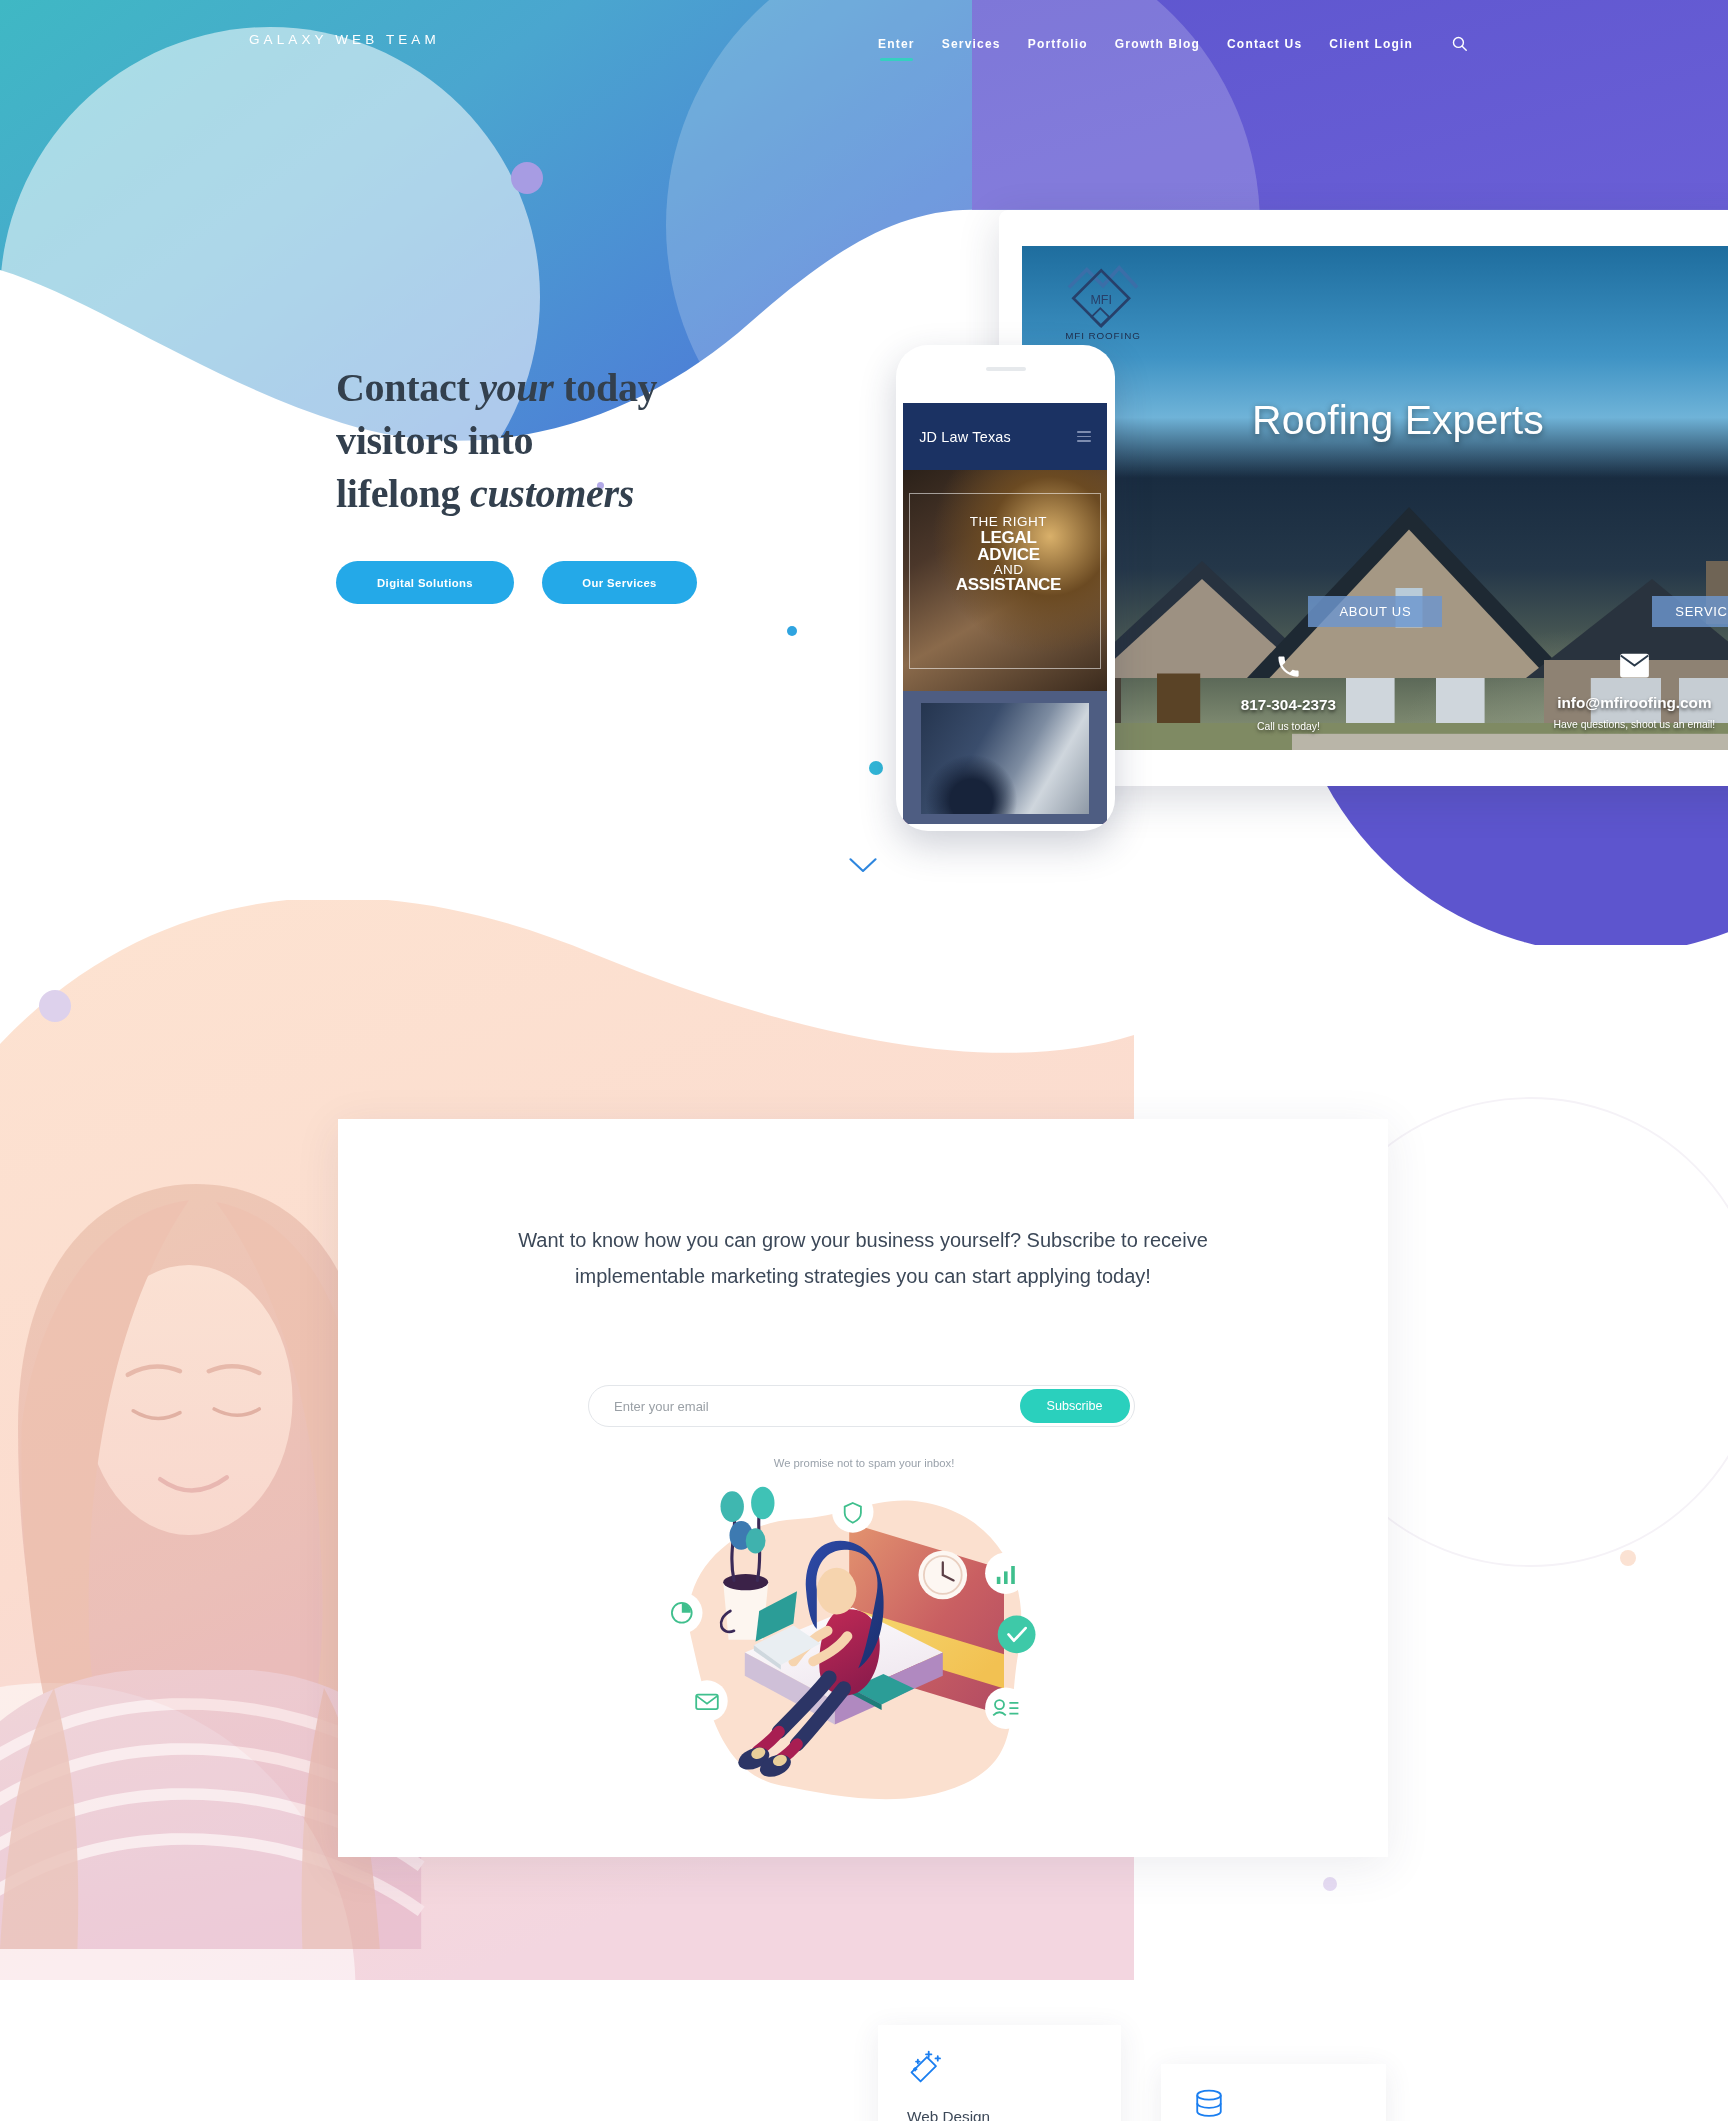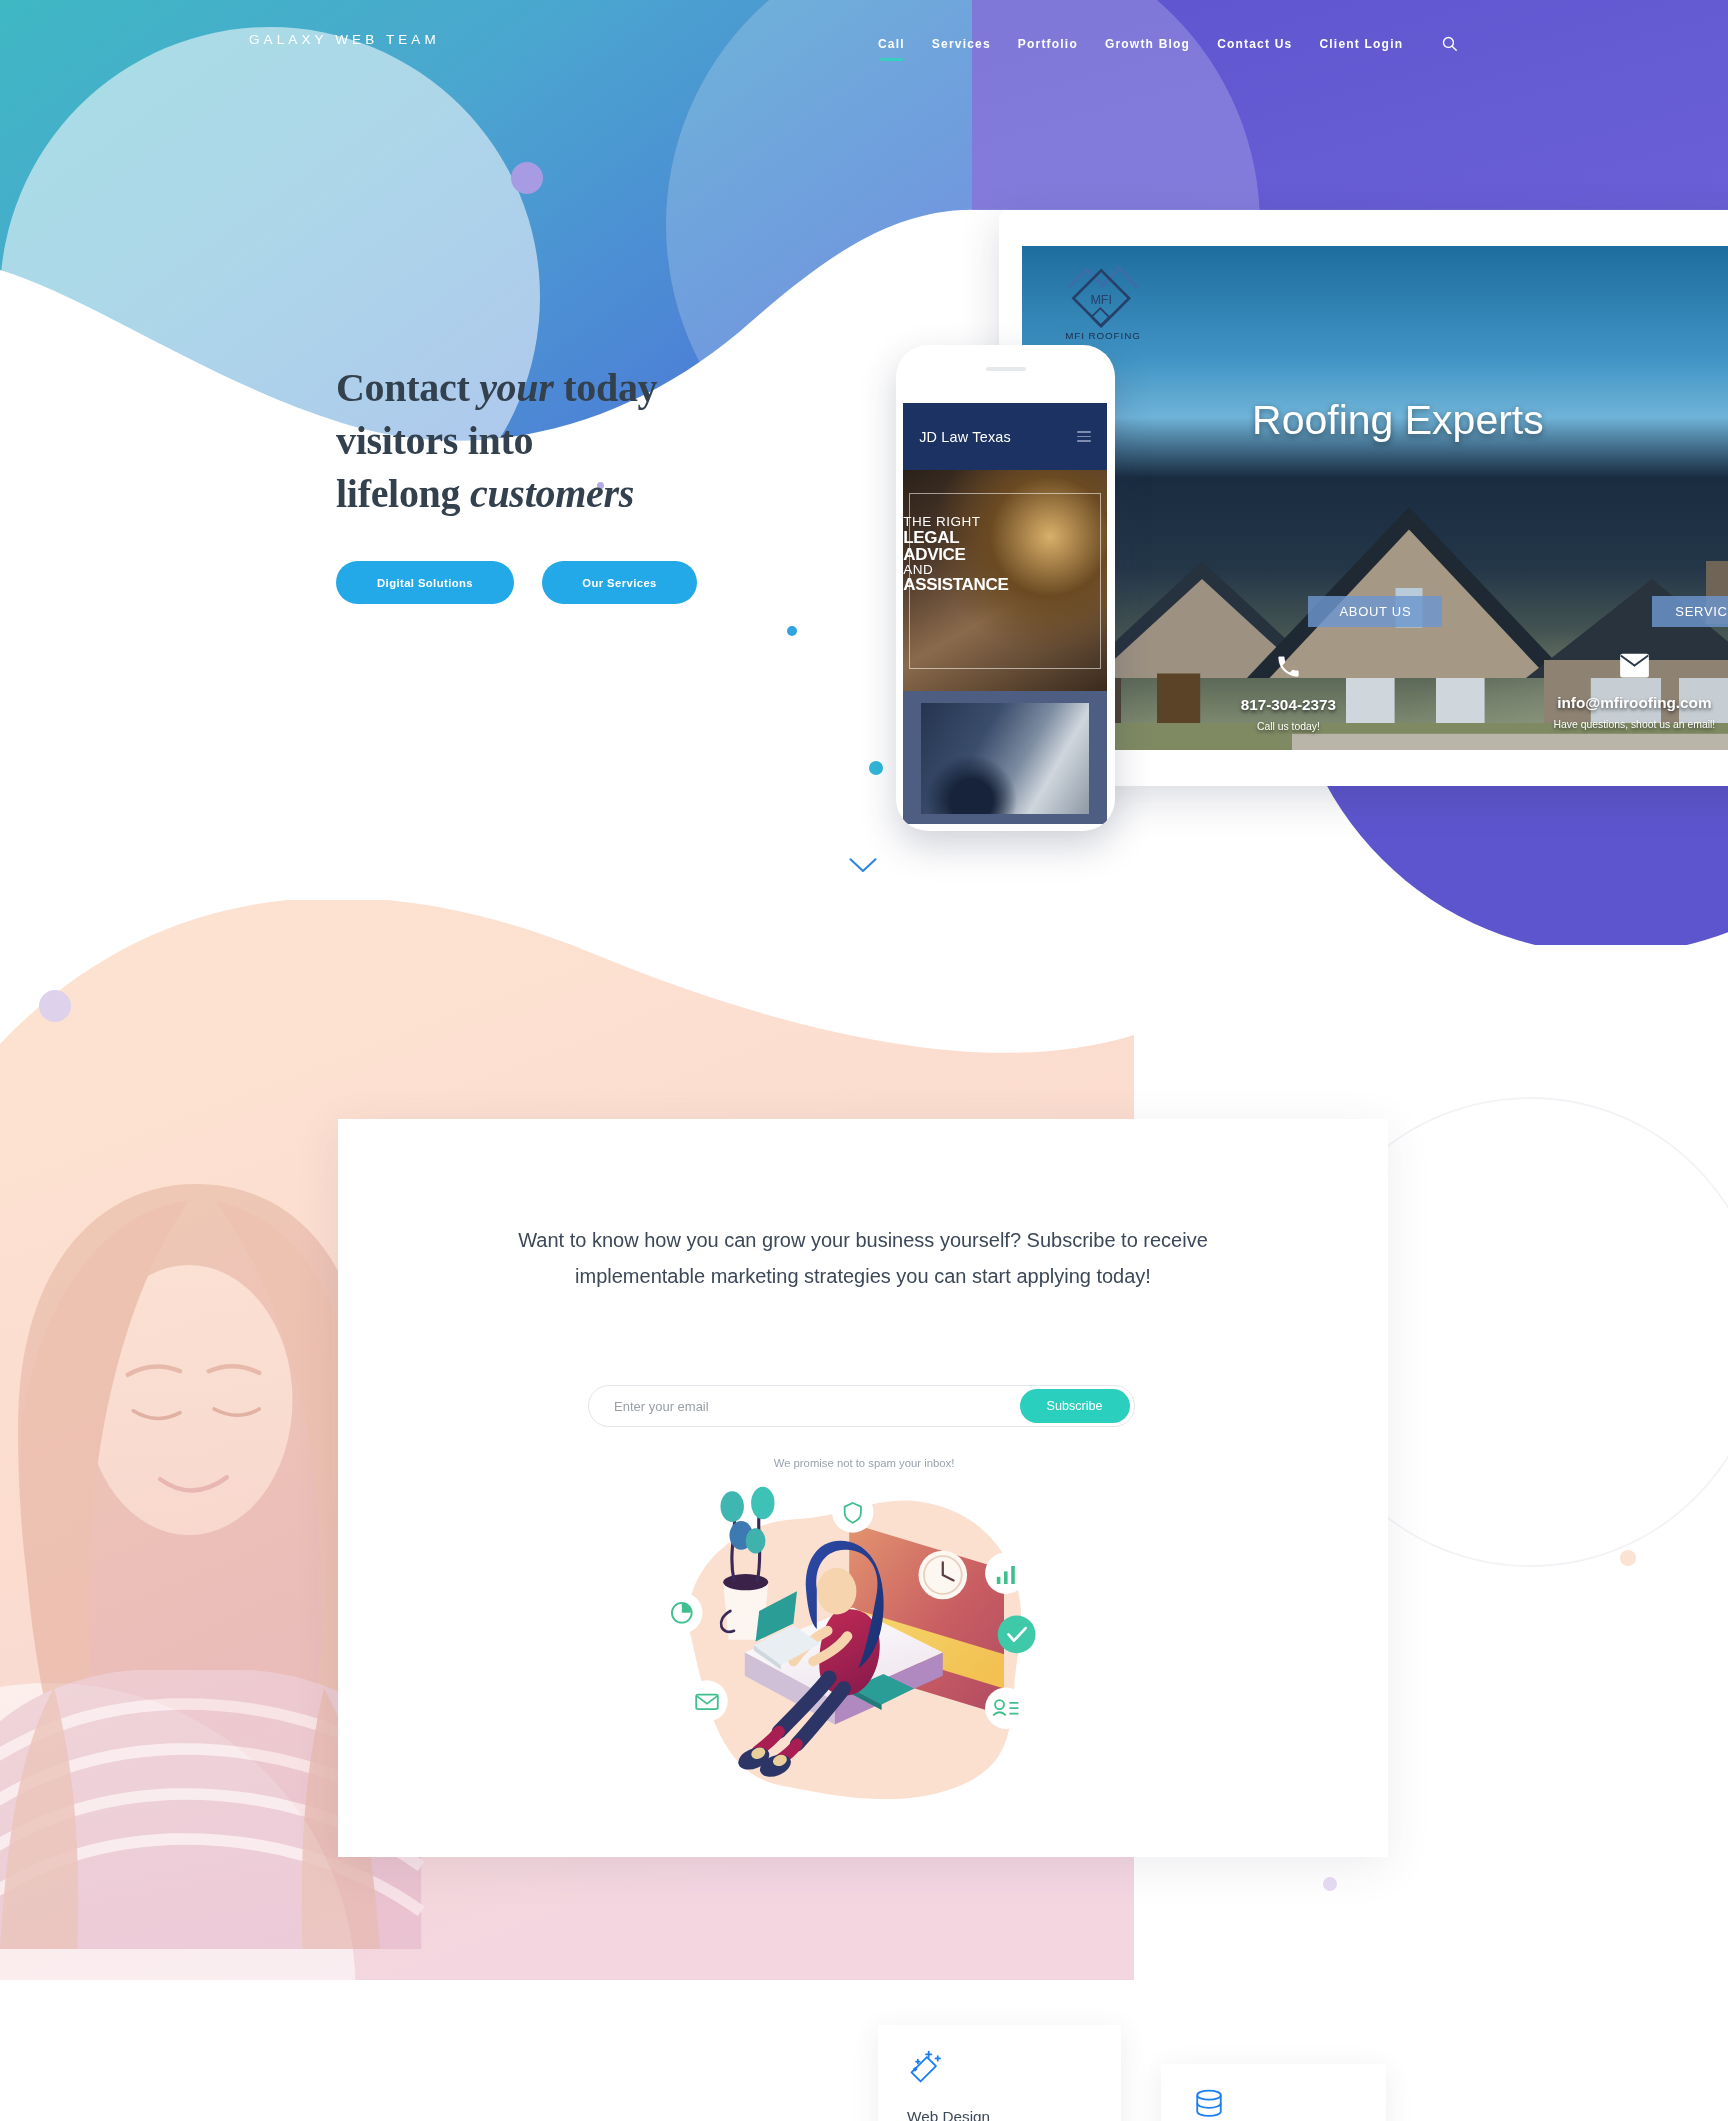--- a/index.html
+++ b/index.html
@@ -84,21 +84,21 @@
   .ph-nav { height:67px; background:#1b3263; display:flex; align-items:center;
             justify-content:space-between; padding:0 16px; }
   .ph-brand { color:#fff; font-size:14.4px; letter-spacing:0.2px; }
   .ph-burger div { width:14.4px; height:1.8px; background:#7e8db0; margin:2.7px 0; border-radius:0.9px; }
   .ph-hero { position:relative; height:221px; overflow:hidden;
      background:
        radial-gradient(circle at 72% 30%, #d9b06a 0%, #6b4a22 28%, transparent 55%),
        linear-gradient(150deg,#2b2119 0%, #4b372a 30%, #8a6a4b 58%, #3a2a1d 100%); }
   .ph-frame { position:absolute; left:6.3px; top:22.5px; right:6.3px; bottom:22.5px;
               border:0.9px solid rgba(255,255,255,.55); }
-  .ph-txt { position:absolute; left:0; right:5.4px; top:45px; text-align:left; color:#fff;
+  .ph-txt { position:absolute; left:12px; right:5.4px; top:45px; text-align:center; color:#fff;
             line-height:1.0; }
   .ph-txt .l { display:block; }
   .ph-txt .b { font-size:17px; font-weight:bold; letter-spacing:-0.3px;}
   .ph-txt .t { font-size:13.5px; font-weight:300; letter-spacing:0.5px;}
   .ph-band { height:135px; background:#4e5d82; padding:11.7px 18px; }
   .ph-band-img { width:100%; height:100%;
      background:
        radial-gradient(circle at 30% 88%, #17233a 0 14%, transparent 30%),
        linear-gradient(120deg,#25354f 0%, #3a4d6c 35%, #7d8ca1 58%, #cfd6dd 74%, #8e99a6 100%); }
 
@@ -171,21 +171,21 @@
   <span class="dot" style="left:597px;top:482px;width:7.2px;height:7.2px;background:#b3aae8;"></span>
   <span class="dot" style="left:787px;top:626px;width:10px;height:10px;background:#2fa4e0;"></span>
   <span class="dot" style="left:869px;top:761px;width:14.4px;height:14.4px;background:#31b6d8;"></span>
   <span class="dot" style="left:447px;top:938px;width:20px;height:20px;background:#fbddc9;"></span>
 
 </div>
 
 <nav class="nav">
   <div class="brand">GALAXY WEB TEAM</div>
   <div class="nav-links">
-    <a class="nav-link active">Call</a>
+    <a class="nav-link active">Enter</a>
     <a class="nav-link">Services</a>
     <a class="nav-link">Portfolio</a>
     <a class="nav-link">Growth Blog</a>
     <a class="nav-link">Contact Us</a>
     <a class="nav-link">Client Login</a>
     <span class="search-ico">
       <svg width="17" height="17" viewBox="0 0 24 24" fill="none" stroke="#fff" stroke-width="2">
         <circle cx="10.5" cy="10.5" r="7"></circle>
           <line x1="15.8" y1="15.8" x2="21.5" y2="21.5" stroke-linecap="round"></line>
       </svg>

